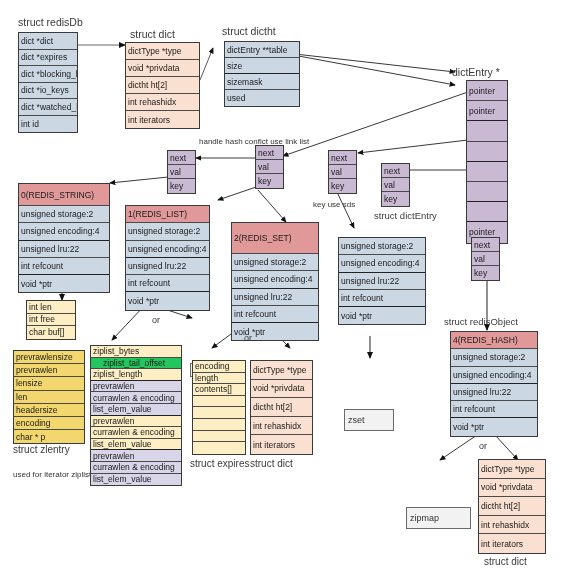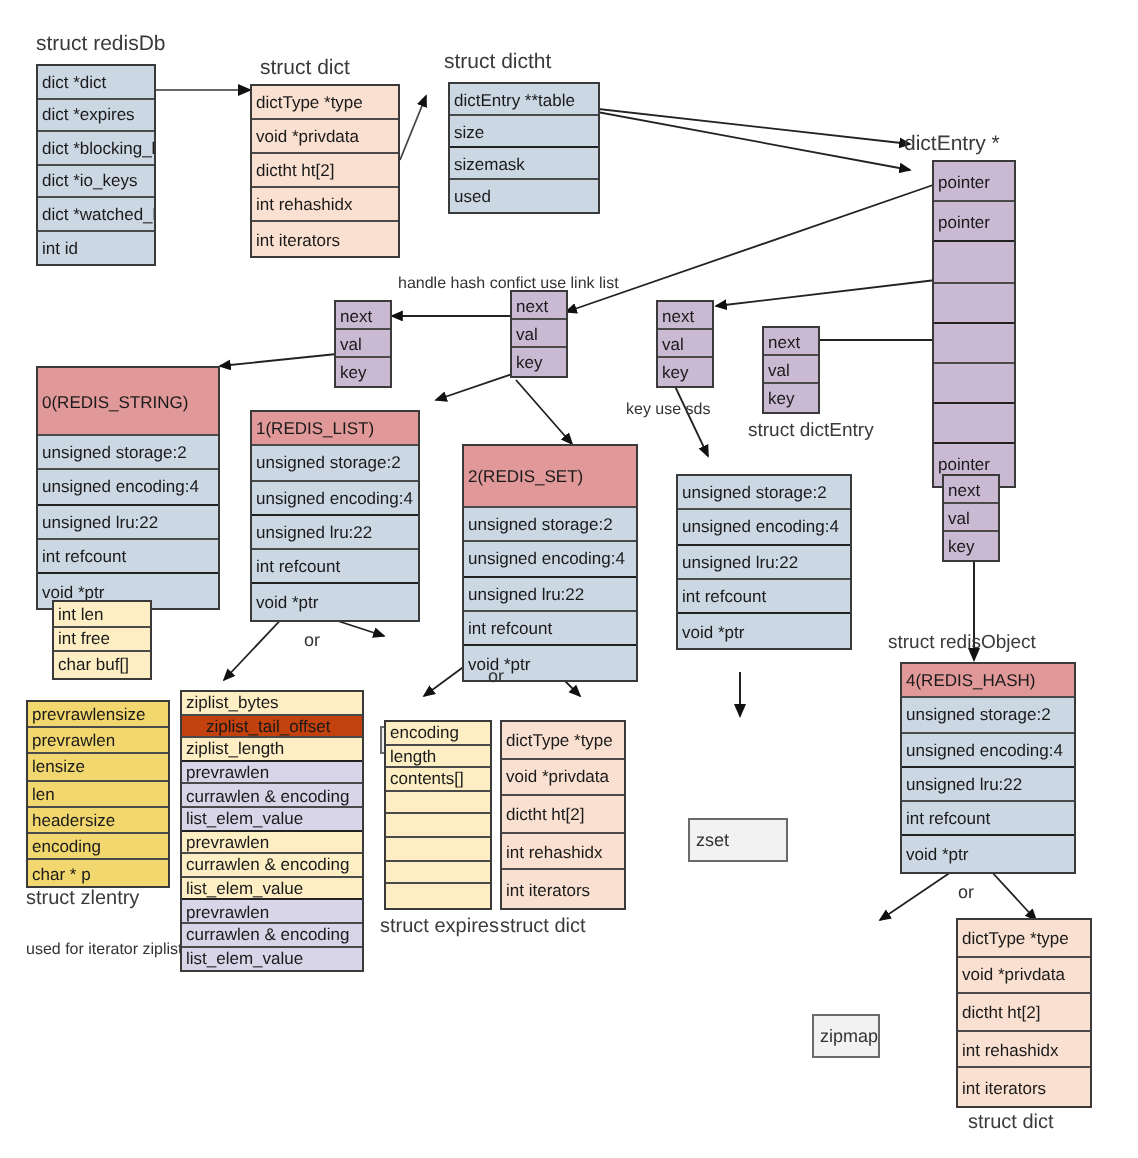--- a/index.html
+++ b/index.html
@@ -146,21 +146,21 @@
       <div class="row" style="height: 14px;">val</div>
       <div class="row" style="height: 14px;">key</div>
     </div>
 
   <div class="note" style="left:199px;top:137px;">handle hash confict use link list</div>
   <div class="note" style="left:313px;top:200px;">key use sds</div>
   <div class="caption" style="left:374px;top:210px;font-size:9.5px;">struct dictEntry</div>
   <div class="caption" style="left:444px;top:316px;font-size:9.5px;">struct redisObject</div>
 
   <div class="struct blue robj" id="robj0" style="left:18px;top:183px;width:92px;">
-      <div class="row red-head" style="height: 34px;">0(REDIS_STRING)</div>
+      <div class="row red-head" style="height: 22px;">0(REDIS_STRING)</div>
       <div class="row" style="height: 17.3px;">unsigned storage:2</div>
       <div class="row sep-strong" style="height: 17.3px;">unsigned encoding:4</div>
       <div class="row" style="height: 17.3px;">unsigned lru:22</div>
       <div class="row sep-strong" style="height: 17.3px;">int refcount</div>
       <div class="row" style="height: 17.3px;">void *ptr</div>
     </div>
   <div class="struct blue robj" id="robj1" style="left:125px;top:205px;width:85px;">
       <div class="row red-head" style="height: 17.3px;">1(REDIS_LIST)</div>
       <div class="row" style="height: 17.3px;">unsigned storage:2</div>
       <div class="row sep-strong" style="height: 17.3px;">unsigned encoding:4</div>
@@ -208,21 +208,21 @@
       <div class="row" style="height: 13.2px;">char * p</div>
     </div>
   <div class="caption" style="left:13px;top:444px;font-size:10px;">struct zlentry</div>
   <div class="note" style="left:13px;top:470px;">used for iterator ziplist</div>
 
   <div class="white-box" style="left:95px;top:313px;width:46px;height:14px;">ziplist</div>
   <div class="orlabel" style="left:152px;top:315px;">or</div>
   <div class="white-box" style="left:190px;top:318px;width:32px;height:14px;">list</div>
   <div class="struct" id="s-ziplist" style="left:90px;top:345px;width:92px;">
       <div class="row zl-cream" style="height: 11.6px; background: rgb(253, 238, 196);">ziplist_bytes</div>
-      <div class="row zl-cream" style="height: 11.6px; background: #c2410c; padding-left: 12px;">ziplist_tail_offset</div>
+      <div class="row zl-cream" style="height: 11.6px; background: #22c55e; padding-left: 12px;">ziplist_tail_offset</div>
       <div class="row zl-cream sep-strong" style="height: 11.6px; background: rgb(253, 238, 196);">ziplist_length</div>
       <div class="row zl-lav" style="height: 11.6px; background: rgb(216, 213, 232);">prevrawlen</div>
       <div class="row zl-lav" style="height: 11.6px; background: rgb(216, 213, 232);">currawlen &amp; encoding</div>
       <div class="row zl-lav sep-strong" style="height: 11.6px; background: rgb(216, 213, 232);">list_elem_value</div>
       <div class="row zl-cream" style="height: 11.6px; background: rgb(253, 238, 196);">prevrawlen</div>
       <div class="row zl-cream" style="height: 11.6px; background: rgb(253, 238, 196);">currawlen &amp; encoding</div>
       <div class="row zl-cream sep-strong" style="height: 11.6px; background: rgb(253, 238, 196);">list_elem_value</div>
       <div class="row zl-lav" style="height: 11.6px; background: rgb(216, 213, 232);">prevrawlen</div>
       <div class="row zl-lav" style="height: 11.6px; background: rgb(216, 213, 232);">currawlen &amp; encoding</div>
       <div class="row zl-lav" style="height: 11.6px; background: rgb(216, 213, 232);">list_elem_value</div>
@@ -246,21 +246,21 @@
       <div class="row" style="height: 18.6px;">void *privdata</div>
       <div class="row" style="height: 18.6px;">dictht ht[2]</div>
       <div class="row" style="height: 18.6px;">int rehashidx</div>
       <div class="row" style="height: 18.6px;">int iterators</div>
     </div>
   <div class="caption" style="left:250px;top:458px;font-size:10px;">struct dict</div>
 
   <div class="white-box" style="left:344px;top:364px;width:50px;height:22px;">zset</div>
 
   <div class="orlabel" style="left:479px;top:441px;">or</div>
-  <div class="white-box" style="left:406px;top:462px;width:34px;height:22px;">zipmap</div>
+  <div class="white-box" style="left:406px;top:462px;width:65px;height:22px;">zipmap</div>
 
   <div class="struct peach" id="s-dictbot" style="left:478px;top:459px;width:68px;">
       <div class="row" style="height: 18.6px;">dictType *type</div>
       <div class="row" style="height: 18.6px;">void *privdata</div>
       <div class="row" style="height: 18.6px;">dictht ht[2]</div>
       <div class="row" style="height: 18.6px;">int rehashidx</div>
       <div class="row" style="height: 18.6px;">int iterators</div>
     </div>
   <div class="caption" style="left:484px;top:556px;font-size:10px;">struct dict</div>
 

